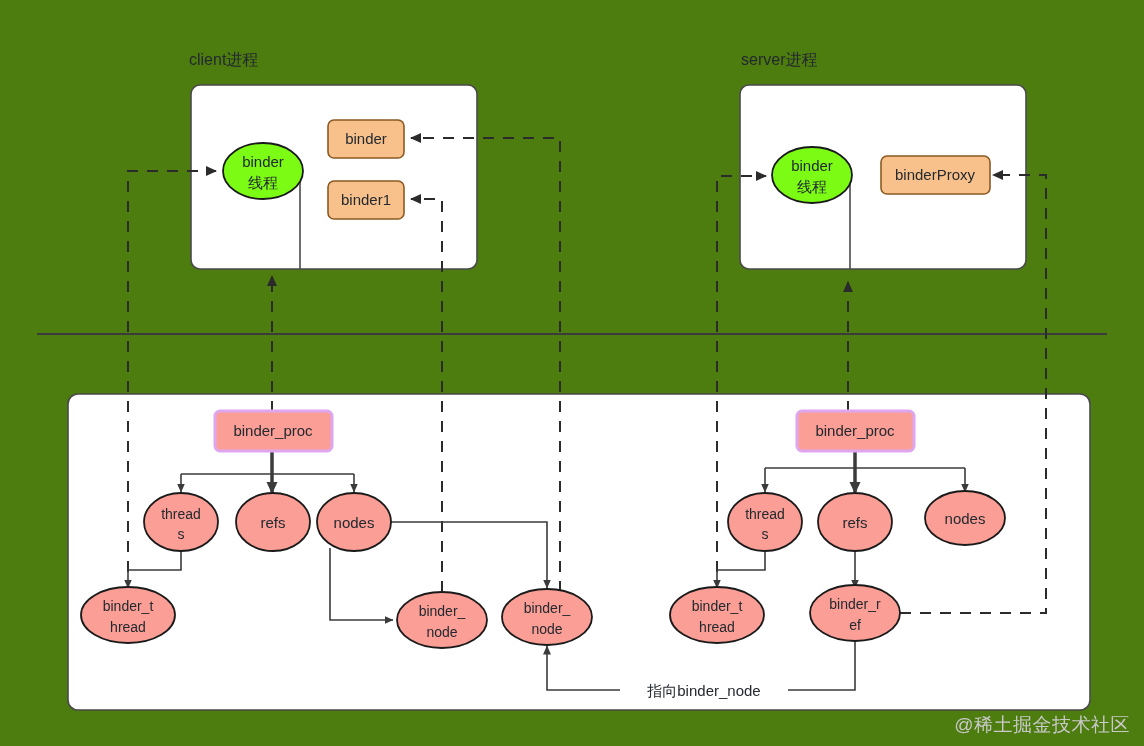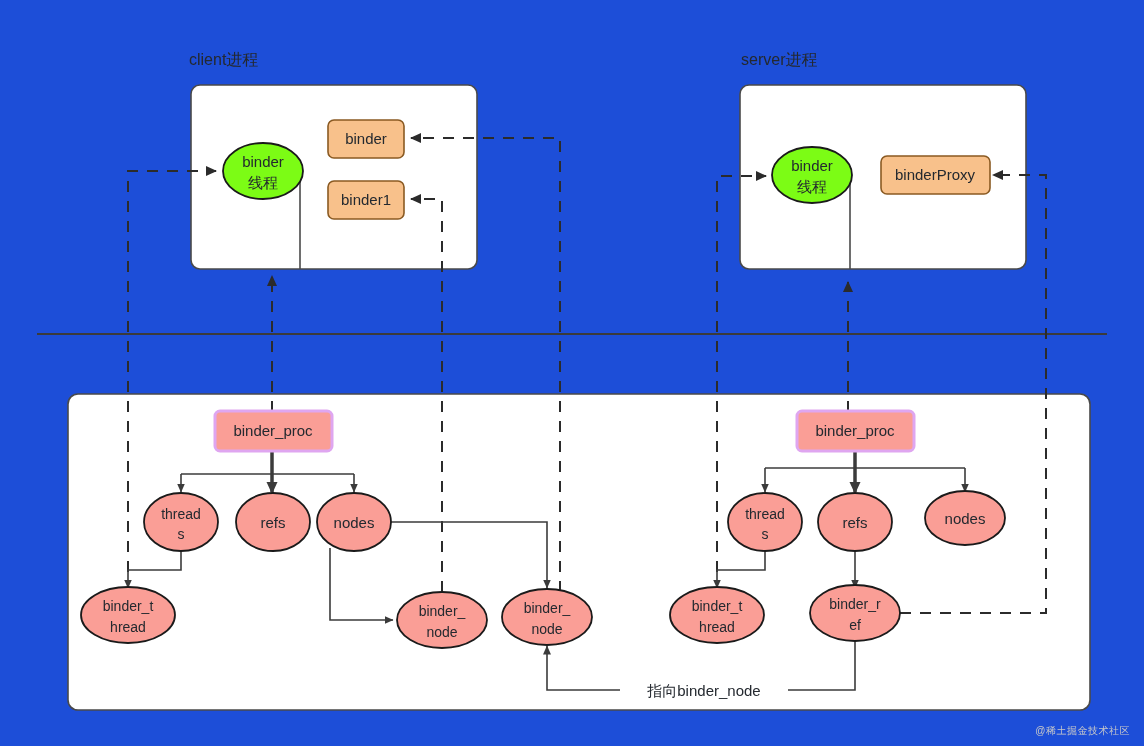--- a/index.html
+++ b/index.html
@@ -4,21 +4,21 @@
 <style>
   html, body {
     margin: 0;
     padding: 0;
     background: #f7f7f7;
   }
   #page {
     position: relative;
     width: 1144px;
     height: 746px;
-    background: #1d4ed8;
+    background: #4d7c0f;
     font-family: "Liberation Sans", "DejaVu Sans", sans-serif;
     overflow: hidden;
   }
   svg { display: block; }
   .proc-label {
     font-size: 16px;
     fill: #24292f;
     font-family: "Liberation Sans", "DejaVu Sans", sans-serif;
   }
   .node-text {
@@ -34,21 +34,21 @@
   .edge-label {
     font-size: 15px;
     fill: #24292f;
     font-family: "Liberation Sans", "DejaVu Sans", sans-serif;
     text-anchor: middle;
   }
   .watermark {
     position: absolute;
     right: 14px;
     bottom: 8px;
-    font-size: 10px;
+    font-size: 19px;
     color: #c9c9c9;
     font-family: "Liberation Sans", "DejaVu Sans", sans-serif;
     letter-spacing: 0.5px;
     user-select: none;
   }
 </style>
 </head>
 <body>
 
 <div id="page">

